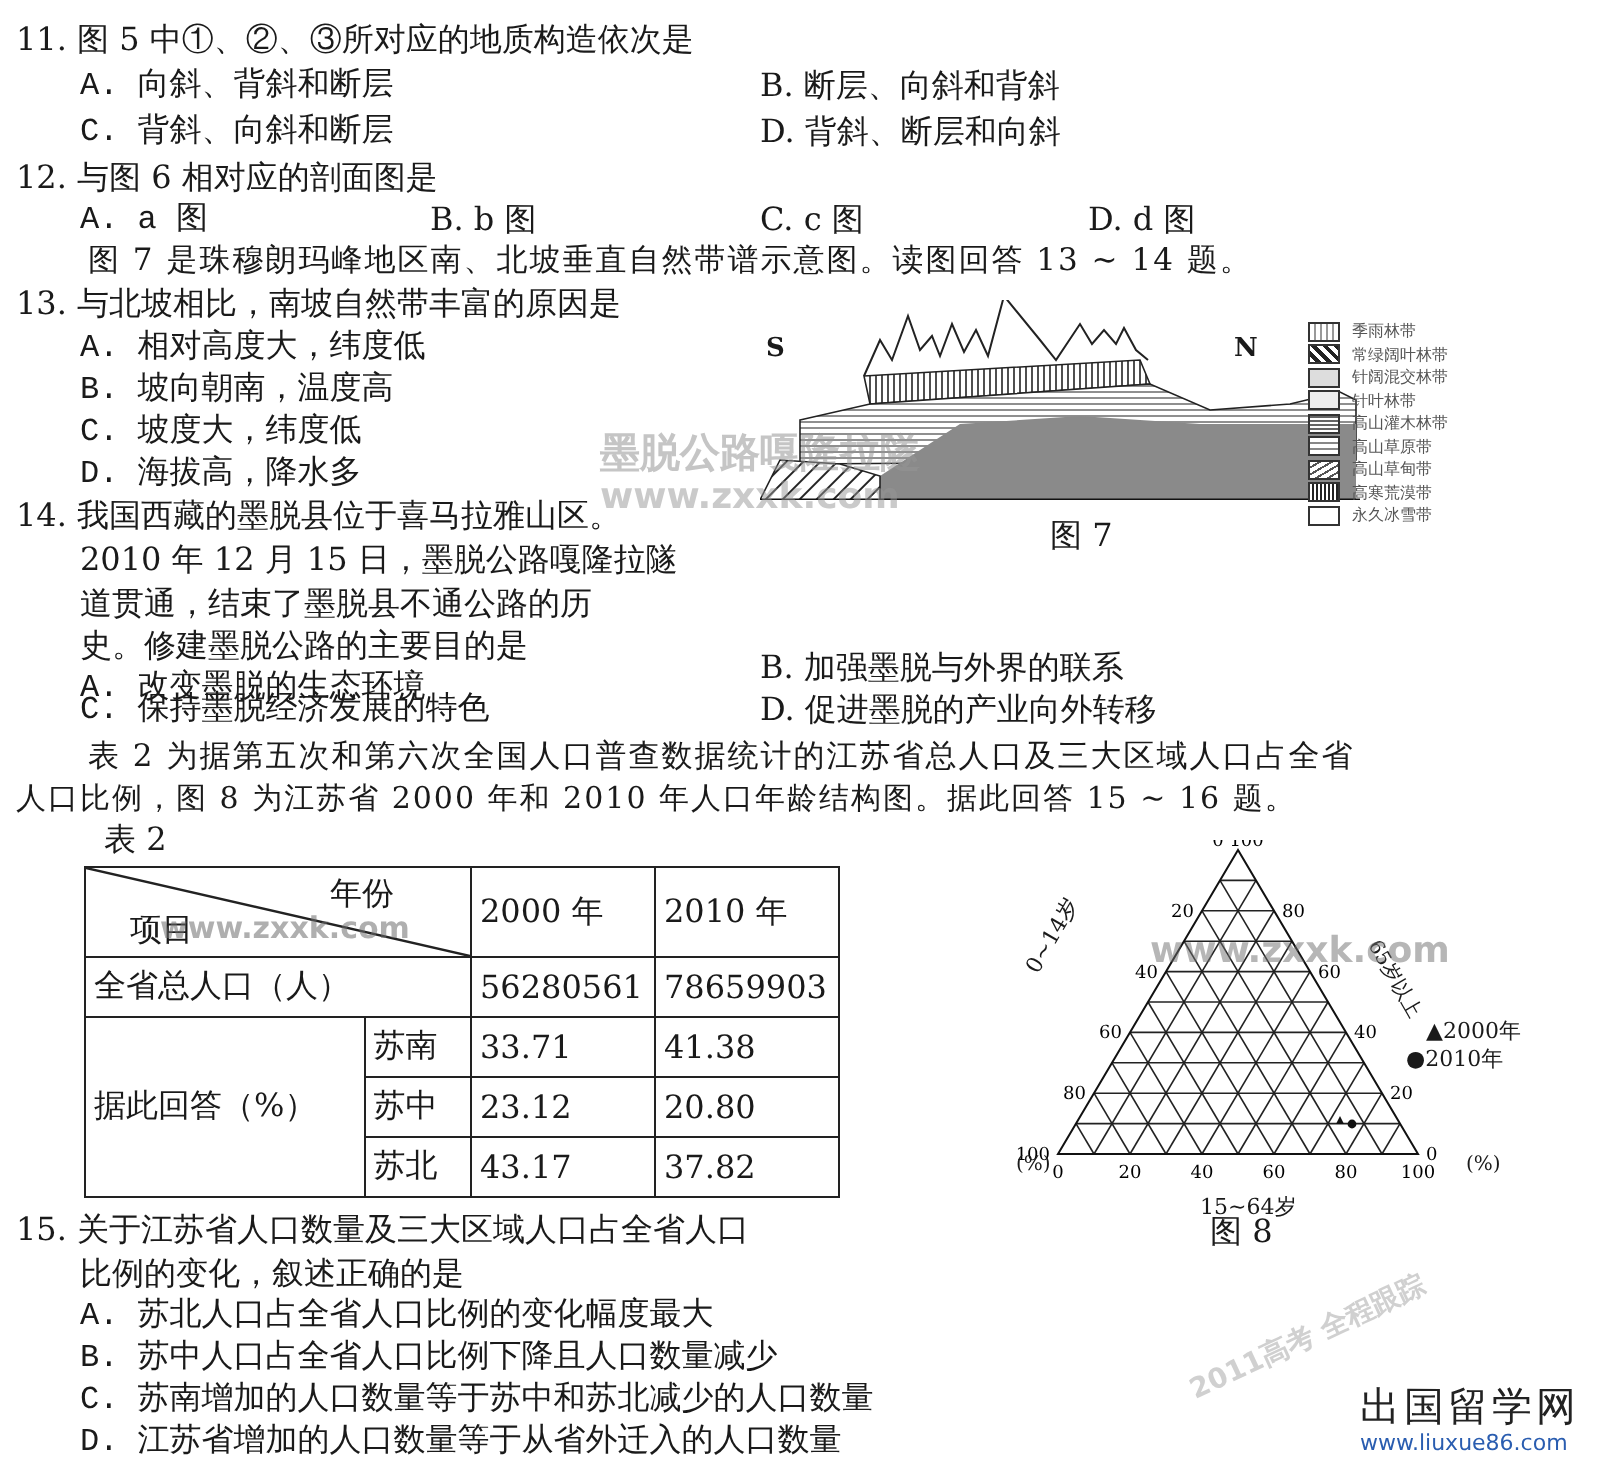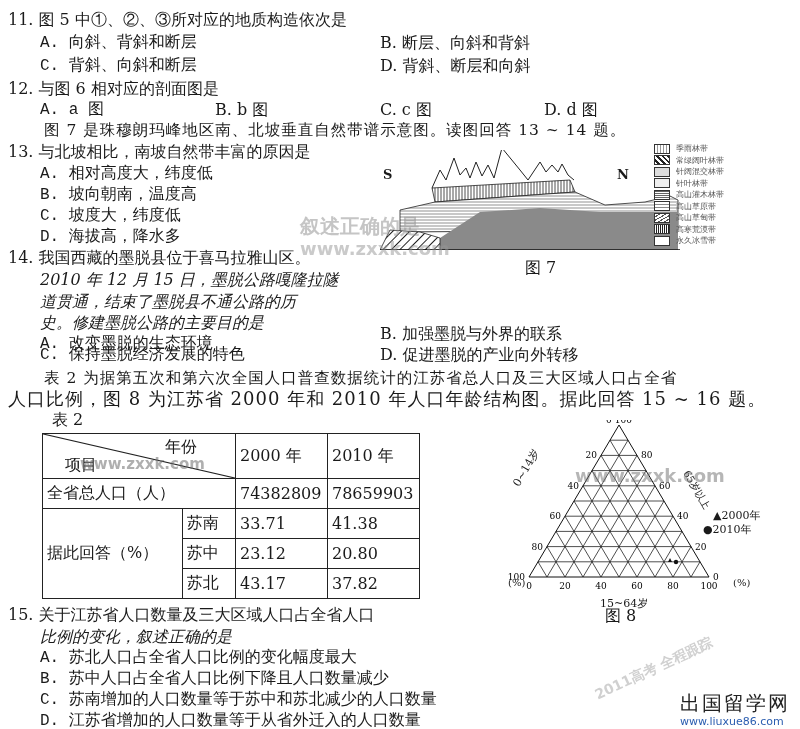--- a/index.html
+++ b/index.html
@@ -2,25 +2,25 @@
 <html><head>
 <meta charset="utf-8">
 <style>
   html, body { margin:0; padding:0; background:#fff; }
   body { width:800px; height:729px; position:relative; overflow:hidden;
          font-family:"DejaVu Serif", "Liberation Serif", serif; color:#1a1a1a; }
   .line { position:absolute; font-size:16px; line-height:20px; white-space:nowrap; }
   .q { left:8px;text-align:center; }
   .opt { left:40px;font-family:Liberation Mono, monospace; }
   .opt2 { left:380px; }
-  .cont { left:40px;font-style:italic; }
+  .cont { left:40px; }
   .intro { left:44px; font-size:15.5px; letter-spacing:1px; }
   
   #fig7 { position:absolute; left:380px; top:150px; width:300px; height:100px; }
-  .legend { position:absolute; left:654px; top:143px; width:122px; }
+  .legend { position:absolute; left:654px; top:160px; width:122px; }
   .legend-row { display:flex; align-items:center; height:11.5px; }
   .legend-swatch { width:16px; height:10px; border:1px solid #333; margin-right:6px; box-sizing:border-box; }
   .legend-label { font-size:8px; color:#555; font-family:"DejaVu Sans", sans-serif; }
   .fig-caption { position:absolute; font-size:16px; }
   
   #tbl { position:absolute; left:42px; top:433px; border-collapse:collapse; font-size:16px; }
   #tbl td { border:1.5px solid #222; text-align:left; height:29px; padding:0 4px; }
   .diag { position:relative; width:185px; height:44px; }
   
   #fig8 { position:absolute; left:500px; top:420px; width:260px; height:210px; }
@@ -55,21 +55,21 @@
 <div class="line cont" style="top:292px">道贯通，结束了墨脱县不通公路的历</div>
 <div class="line cont" style="top:313px">史。修建墨脱公路的主要目的是</div>
 
 <div class="line opt" style="top:334px">A. 改变墨脱的生态环境</div>
 <div class="line opt2" style="top:324px">B. 加强墨脱与外界的联系</div>
 
 <div class="line opt" style="top:345px">C. 保持墨脱经济发展的特色</div>
 <div class="line opt2" style="top:345px">D. 促进墨脱的产业向外转移</div>
 
 <div class="line intro" style="top:368px">表 2 为据第五次和第六次全国人口普查数据统计的江苏省总人口及三大区域人口占全省</div>
-<div class="line" style="left:8px;top:389px;font-size:18px;letter-spacing:1px">人口比例，图 8 为江苏省 2000 年和 2010 年人口年龄结构图。据此回答 15 ~ 16 题。</div>
+<div class="line" style="left:8px;top:389px;font-size:15px;letter-spacing:1px">人口比例，图 8 为江苏省 2000 年和 2010 年人口年龄结构图。据此回答 15 ~ 16 题。</div>
 <div class="line" style="left:52px;top:410px">表 2</div>
 
 <div class="line" style="left:383px;top:165px;font-weight:bold;font-size:13px">S</div>
 <div class="line" style="left:617px;top:165px;font-weight:bold;font-size:13px">N</div>
 <svg id="fig7" viewBox="0 0 300 100">
   <defs>
     <pattern id="vlines" width="3" height="6" patternUnits="userSpaceOnUse">
         <rect width="3" height="6" fill="#fff"></rect>
         <line x1="1" y1="0" x2="1" y2="6" stroke="#222" stroke-width="0.8"></line>
       </pattern>
@@ -145,21 +145,21 @@
             </svg>
         <span style="position:absolute;right:38px;top:3px">年份</span>
         <span style="position:absolute;left:22px;bottom:2px">项目</span>
       </div>
     </td>
     <td style="width:83px">2000 年</td>
     <td style="width:83px">2010 年</td>
   </tr>
   <tr>
     <td colspan="2" style="height:24px">全省总人口（人）</td>
-    <td>74382809</td>
+    <td>56280561</td>
     <td>78659903</td>
   </tr>
   <tr>
     <td rowspan="3" style="width:130px">据此回答（%）</td>
     <td style="width:44px">苏南</td>
     <td>33.71</td>
     <td>41.38</td>
   </tr>
   <tr>
     <td>苏中</td>
@@ -234,21 +234,21 @@
 <div class="line" style="left:703px;top:520px;font-size:11px"><span>●</span><span>2010年</span></div>
 <div class="fig-caption" style="left:605px;top:606px">图 8</div>
 
 <div class="line q" style="top:605px">15. 关于江苏省人口数量及三大区域人口占全省人口</div>
 <div class="line cont" style="top:627px">比例的变化，叙述正确的是</div>
 <div class="line opt" style="top:648px">A. 苏北人口占全省人口比例的变化幅度最大</div>
 <div class="line opt" style="top:669px">B. 苏中人口占全省人口比例下降且人口数量减少</div>
 <div class="line opt" style="top:690px">C. 苏南增加的人口数量等于苏中和苏北减少的人口数量</div>
 <div class="line opt" style="top:711px">D. 江苏省增加的人口数量等于从省外迁入的人口数量</div>
 
-<div class="wm" style="left:300px;top:213px;font-size:20px;color:rgba(150,150,150,0.55)">叙述正确的是</div>
+<div class="wm" style="left:300px;top:213px;font-size:20px;color:rgba(150,150,150,0.55)">墨脱公路嘎隆拉隧</div>
 <div class="wm" style="left:300px;top:238px;font-size:18px;color:rgba(150,150,150,0.5)">www.zxxk.com</div>
 <div class="wm" style="left:80px;top:455px;font-size:15px;color:rgba(110,110,110,0.55)">www.zxxk.com</div>
 <div class="wm" style="left:575px;top:465px;font-size:18px;color:rgba(110,110,110,0.5)">www.zxxk.com</div>
 <div class="wm" style="left:590px;top:660px;font-size:14px;transform:rotate(-25deg)">2011高考 全程跟踪</div>
 <div class="brand">
   <div style="font-family:'DejaVu Sans',sans-serif;font-size:20px;color:#222;letter-spacing:2px">出国留学网</div>
   <div style="font-family:'DejaVu Sans',sans-serif;font-size:11px;color:#2a5db0;font-weight:normal;margin-top:-2px">www.liuxue86.com</div>
 </div>
 
 </body></html>

